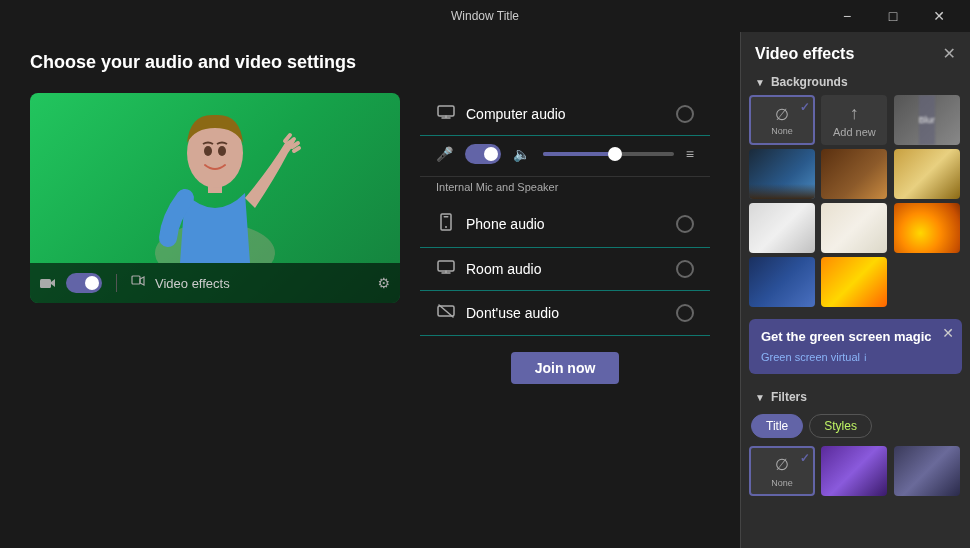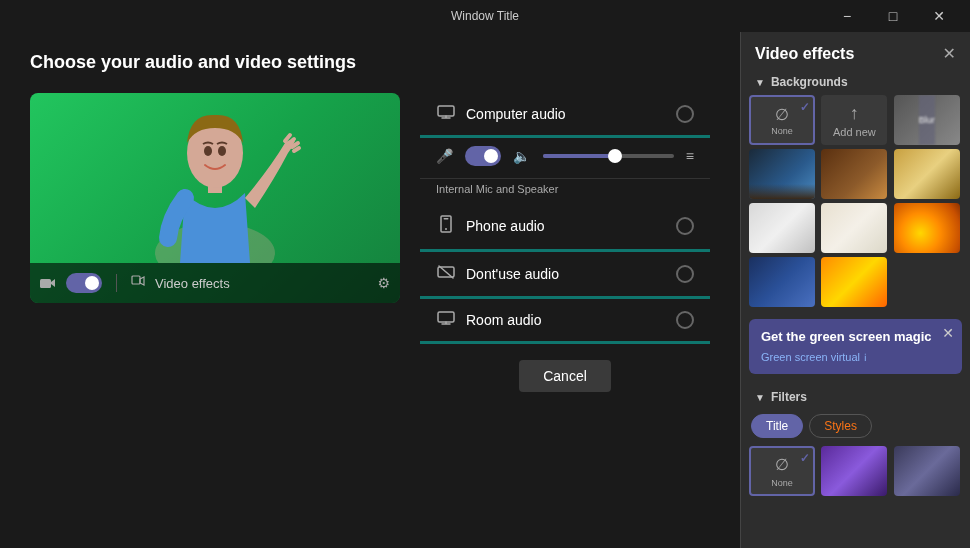--- a/index.html
+++ b/index.html
@@ -157,21 +157,21 @@
       display: flex;
       flex-direction: column;
       gap: 0;
     }
 
     .audio-option {
       display: flex;
       align-items: center;
       justify-content: space-between;
       padding: 12px 16px;
-      border-bottom: 3px solid #0f766e;
+      border-bottom: 1px solid #0f766e;
       color: #fff;
       font-size: 14px;
     }
     .audio-option-left {
       display: flex;
       align-items: center;
       gap: 10px;
     }
     .audio-option-icon {
       color: #aaa;
@@ -438,21 +438,21 @@
       gap: 6px;
       padding: 4px 10px 8px;
     }
     .filter-tab {
       padding: 4px 14px;
       border-radius: 12px;
       font-size: 12px;
       cursor: pointer;
       border: 1px solid #555;
       background: transparent;
-      color: #f97316;
+      color: #bef264;
     }
     .filter-tab.active {
       background: #6264a7;
       border-color: #6264a7;
       color: #fff;
     }
 
     
     .filter-none-selected {
       width: 66px;
@@ -589,45 +589,45 @@
               </svg>
             </span>
             <span>Phone audio</span>
           </div>
           <div class="radio-circle"></div>
         </div>
 
         <div class="audio-option">
           <div class="audio-option-left">
             <span class="audio-option-icon">
+              <svg width="18" height="14" viewBox="0 0 18 14" fill="none">
+                <rect x="1" y="1" width="16" height="10" rx="1.5" stroke="#aaa" stroke-width="1.5"></rect>
+                <path d="M5 13h8M9 11v2" stroke="#aaa" stroke-width="1.5" stroke-linecap="round"></path>
+              </svg>
+            </span>
+            <span>Room audio</span>
+          </div>
+          <div class="radio-circle"></div>
+        </div>
+
+        <div class="audio-option">
+          <div class="audio-option-left">
+            <span class="audio-option-icon">
               <svg width="18" height="16" viewBox="0 0 18 16" fill="none">
                 <path d="M2 2l14 12" stroke="#aaa" stroke-width="1.5" stroke-linecap="round"></path>
                 <rect x="1" y="3" width="16" height="10" rx="1.5" stroke="#aaa" stroke-width="1.5"></rect>
               </svg>
             </span>
             <span>Dont'use audio</span>
           </div>
           <div class="radio-circle"></div>
         </div>
 
-        <div class="audio-option">
-          <div class="audio-option-left">
-            <span class="audio-option-icon">
-              <svg width="18" height="14" viewBox="0 0 18 14" fill="none">
-                <rect x="1" y="1" width="16" height="10" rx="1.5" stroke="#aaa" stroke-width="1.5"></rect>
-                <path d="M5 13h8M9 11v2" stroke="#aaa" stroke-width="1.5" stroke-linecap="round"></path>
-              </svg>
-            </span>
-            <span>Room audio</span>
-          </div>
-          <div class="radio-circle"></div>
-        </div>
-
         <div class="bottom-buttons">
-          <button class="btn-cancel">Cancel</button>
+          <button class="btn-join">Join now</button>
         </div>
 
       </div>
     </div>
   </div>
 
   <div class="right-panel">
     <div class="right-panel-header">
       <span class="right-panel-title">Video effects</span>
       <button class="close-panel-btn">✕</button>

